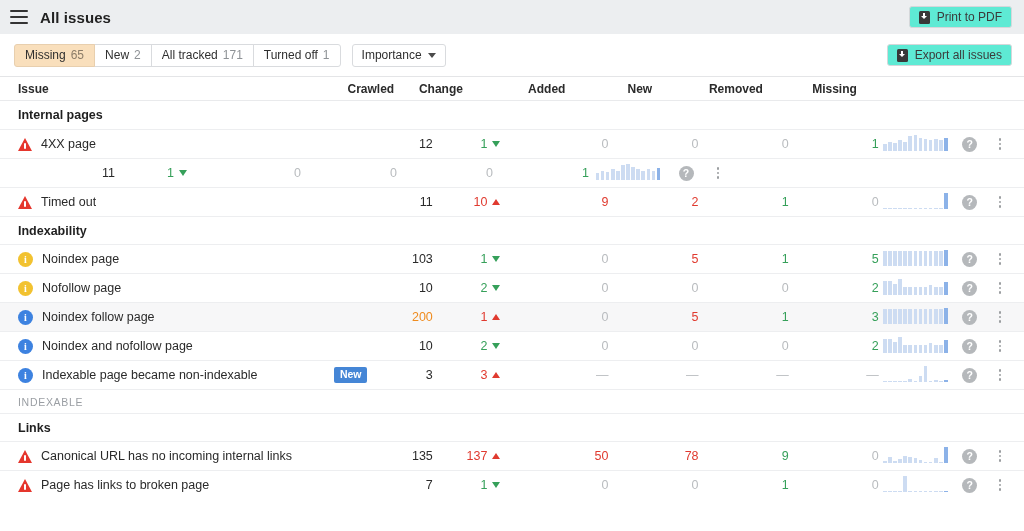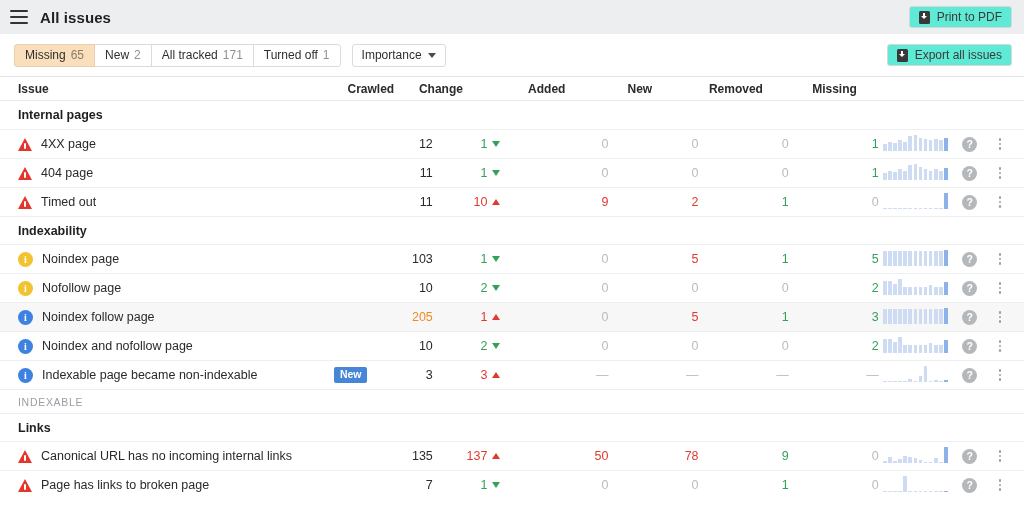--- a/index.html
+++ b/index.html
@@ -326,24 +326,20 @@
         </div>
         <div class="c-menu">
           <span class="kebab">
             <span></span>
             <span></span>
             <span></span>
           </span>
         </div>
       </div>
       <div class="row">
-        <div class="c-issue">
-          <span class="ico ico-warn"></span>
-          <span class="issue-label">404 page</span>
-        </div>
         <div class="c-badge"></div>
         <div class="c-crawled"><span class="num ">11</span></div>
         <div class="c-change"><span class="chg">
             <span class="num down">1</span>
             <span class="tri down"></span>
           </span></div>
         <div class="c-added"><span class="num zero">0</span></div>
         <div class="c-new"><span class="num zero">0</span></div>
         <div class="c-removed"><span class="num zero">0</span></div>
         <div class="c-missing"><span class="num down">1</span></div>
@@ -506,21 +502,21 @@
             <span></span>
           </span>
         </div>
       </div>
       <div class="row hl">
         <div class="c-issue">
           <span class="ico ico-info blue"></span>
           <span class="issue-label">Noindex follow page</span>
         </div>
         <div class="c-badge"></div>
-        <div class="c-crawled"><span class="num warn">205</span></div>
+        <div class="c-crawled"><span class="num warn">200</span></div>
         <div class="c-change"><span class="chg">
             <span class="num up">1</span>
             <span class="tri up"></span>
           </span></div>
         <div class="c-added"><span class="num zero">0</span></div>
         <div class="c-new"><span class="num up">5</span></div>
         <div class="c-removed"><span class="num down">1</span></div>
         <div class="c-missing"><span class="num down">3</span></div>
         <div class="c-spark">
           <div class="spark">

